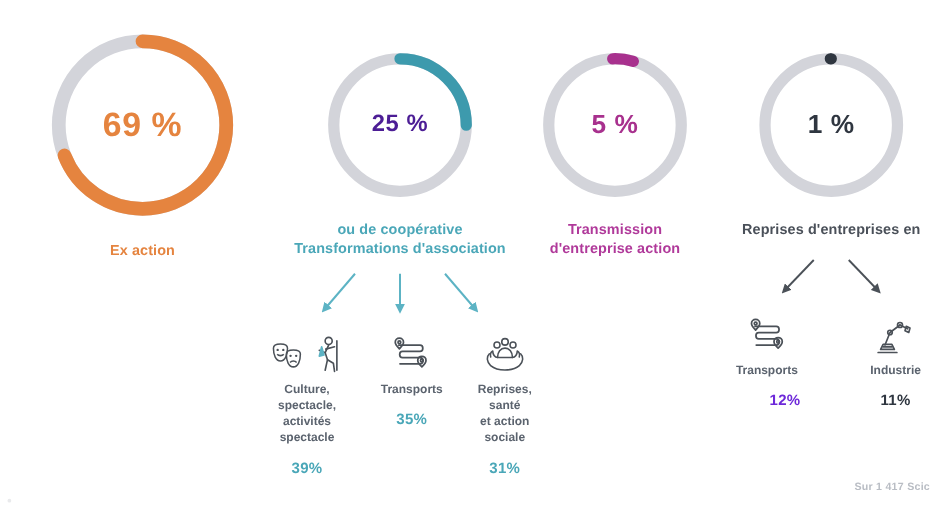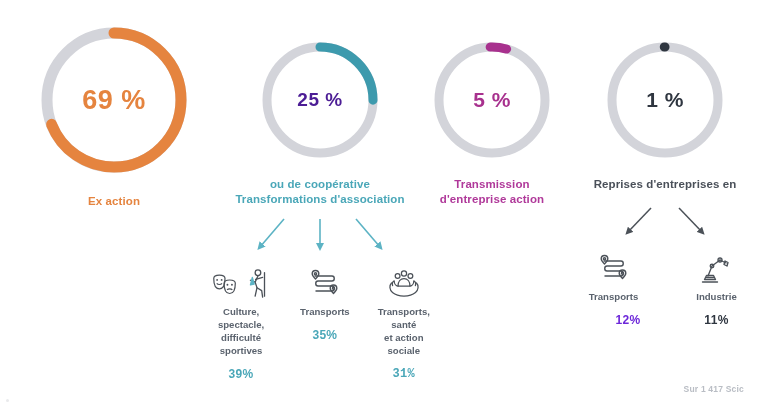--- a/index.html
+++ b/index.html
@@ -127,21 +127,21 @@
               <path d="M16 22 L21 25 L22 32"></path>
               <path d="M14 16 L9 14"></path>
               <path d="M14.5 13 L22 11"></path>
               <path d="M24 6 L24 31"></path>
               <path d="M11 11 L13 18 L9 19 Z" fill="#5cb3c4" stroke="#5cb3c4"></path>
             </g>
           </svg>
         </div>
         <div class="sub-label">
           <div>Culture, spectacle,</div>
-          <div>difficulté sportives</div>
+          <div>activités spectacle</div>
         </div>
         <div class="sub-pct" style="color:#4aa7b8;">39%</div>
       </div>
 
       <div class="sub" style="width:58px;">
         <div class="sub-icon">
           <svg width="34" height="34" viewBox="0 0 34 34">
             <g fill="none" stroke="#4b5158" stroke-width="1.4" stroke-linecap="round" stroke-linejoin="round">
               <path d="M7 9 L24 9 C27 9 27 14 24 14 L10 14 C7 14 7 19 10 19 L24 19 C27 19 27 24 24 24 L8 24"></path>
               <path d="M7.5 3.5 C9.4 3.5 10.8 5 10.8 6.8 C10.8 8.8 7.5 12 7.5 12 C7.5 12 4.2 8.8 4.2 6.8 C4.2 5 5.6 3.5 7.5 3.5 Z"></path>
@@ -165,24 +165,24 @@
               <circle cx="11.6" cy="9" r="2.4"></circle>
               <circle cx="24.4" cy="9" r="2.4"></circle>
               <path d="M12 19 C12 14.5 14.5 11.5 18 11.5 C21.5 11.5 24 14.5 24 19 Z"></path>
               <path d="M12 19 C9.8 19 8.2 16.5 8.2 13.8 C6.6 14.6 6 16.4 6.6 18.6"></path>
               <path d="M24 19 C26.2 19 27.8 16.5 27.8 13.8 C29.4 14.6 30 16.4 29.4 18.6"></path>
               <path d="M5.5 16 C3 18.5 3.5 23 6.5 25.5 C9.5 28 14 29 18 29 C22 29 26.5 28 29.5 25.5 C32.5 23 33 18.5 30.5 16"></path>
             </g>
           </svg>
         </div>
         <div class="sub-label">
-          <div>Transports, santé</div>
+          <div>Reprises, santé</div>
           <div>et action sociale</div>
         </div>
-        <div class="sub-pct" style="color:#4aa7b8;font-family:Liberation Mono, monospace;">31%</div>
+        <div class="sub-pct" style="color:#4aa7b8;">31%</div>
       </div>
 
     </div>
   </div>
 
   <div class="col col-2">
     <div class="donut-wrap" style="margin-top:40px;">
       <svg width="120" height="120" viewBox="0 0 120 120">
         <circle cx="60" cy="60" r="53" fill="none" stroke="#d3d4da" stroke-width="9"></circle>
         <circle cx="60" cy="60" r="53" fill="none" stroke="#a8318e" stroke-width="9" stroke-linecap="round" transform="rotate(-92 60 60)" stroke-dasharray="16.7 399.6"></circle>

